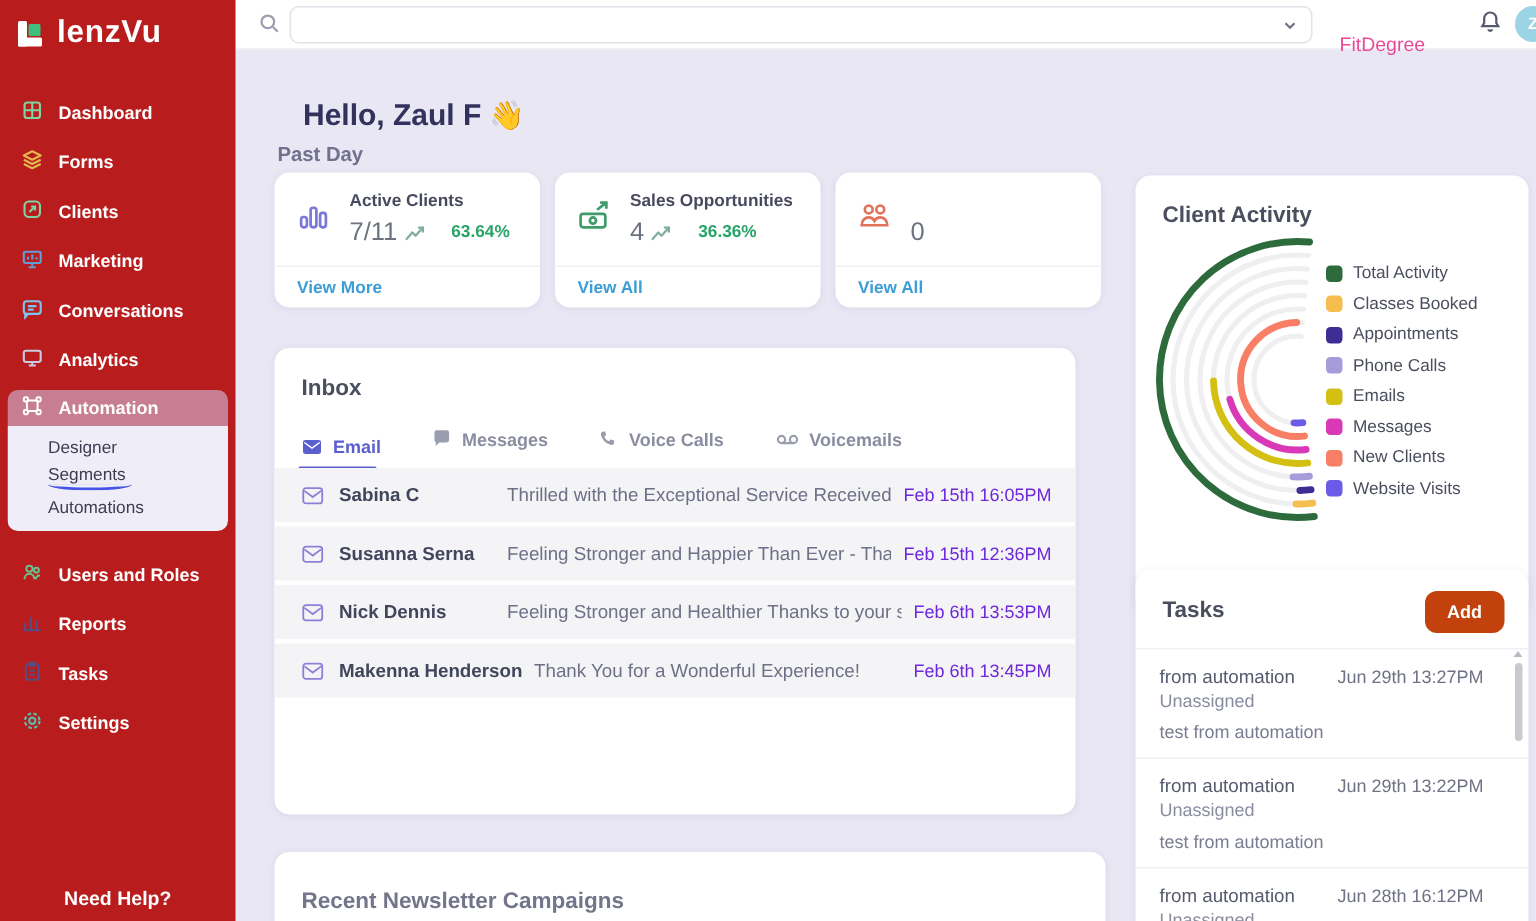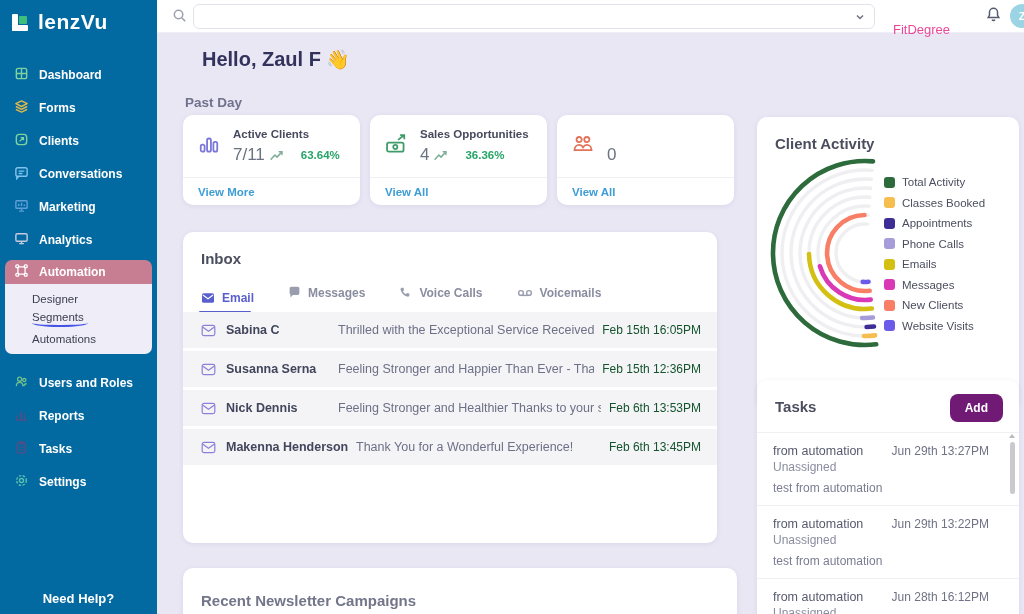--- a/index.html
+++ b/index.html
@@ -1,20 +1,20 @@
 <!DOCTYPE html>
 <html><head>
 <meta charset="utf-8">
 <style>
   * { margin:0; padding:0; box-sizing:border-box; }
   html,body { width:1024px; height:614px; overflow:hidden; }
   body { font-family:"Liberation Sans", sans-serif; background:#E9E7F4; position:relative; color:#3f4254; }
 
   
-  .sidebar { position:absolute; left:0; top:0; width:157px; height:614px; background:#0369a1; z-index:5; }
+  .sidebar { position:absolute; left:0; top:0; width:157px; height:614px; background:#b91c1c; z-index:5; }
   .logo { display:flex; align-items:center; gap:6px; padding:10px 0 0 12px; }
   .logo-mark { position:relative; width:20px; height:20px; }
   .logo-mark .l-shape { position:absolute; left:0; bottom:1px; width:6px; height:17px; background:#fff; border-radius:1px; }
   .logo-mark .l-foot { position:absolute; left:0; bottom:1px; width:16px; height:6px; background:#fff; border-radius:1px; }
   .logo-mark .l-green { position:absolute; left:7px; bottom:8px; width:8px; height:8px; background:#3DBE7B; border-radius:1px; }
   .logo-text { color:#fff; font-size:21px; font-weight:bold; letter-spacing:.5px; }
   .nav { padding-top:24px; }
   .nav-item { display:flex; align-items:center; gap:10px; height:33px; padding-left:14px; color:#fff; font-size:12px; font-weight:bold; cursor:pointer; }
   .nav-item svg { flex:0 0 auto; }
   .auto-block { margin:4px 5px 0 5px; border-radius:7px; overflow:hidden; }
@@ -36,21 +36,21 @@
   .search-icon { position:absolute; left:15px; top:8px; color:#9CA0B0; }
   .search-box { position:absolute; left:36px; top:4px; width:682px; height:25px; border:1px solid #E2E2EA; border-radius:6px; background:#fff; display:flex; align-items:center; }
   .search-input { border:none; outline:none; flex:1; height:100%; padding:0 8px; font-size:12px; font-family:"Liberation Sans",sans-serif; background:transparent; }
   .search-chevron { color:#6F7285; padding-right:8px; display:flex; cursor:pointer; }
   .company { position:absolute; left:736px; top:22px; font-size:13px; color:#ec4899; cursor:pointer; }
   .bell { position:absolute; left:828px; top:6px; color:#565A6E; cursor:pointer; }
   .avatar { position:absolute; left:853px; top:4px; width:24px; height:24px; border-radius:50%; background:#9BD4E4; color:#fff; font-size:11px; font-weight:bold; display:flex; align-items:center; justify-content:center; cursor:pointer; }
 
   
   .main { position:absolute; left:157px; top:33px; width:867px; height:581px; }
-  .greeting { position:absolute; left:45px; top:15px; font-size:20px; font-weight:bold; color:#32325D; }
+  .greeting { position:absolute; left:45px; top:32px; font-size:20px; font-weight:bold; color:#32325D; }
   .greeting .emoji { font-size:19px; }
   .section-label { position:absolute; left:28px; top:62px; font-size:13.5px; font-weight:bold; color:#71718E; }
 
   .card { background:#fff; border-radius:10px; box-shadow:0 1px 5px rgba(90,90,140,.10); position:absolute; }
 
   
   .stat-card { width:177px; height:90px; top:82px; }
   .stat-icon { position:absolute; left:15px; top:18px; }
   .stat-title { position:absolute; left:50px; top:13px; font-size:11.5px; font-weight:bold; color:#474A5E; }
   .stat-valrow { position:absolute; left:50px; top:30px; display:flex; align-items:center; gap:5px; }
@@ -74,25 +74,25 @@
   .tab { display:flex; align-items:center; gap:7px; font-size:12px; color:#8A8DA0; font-weight:bold; cursor:pointer; padding-bottom:8px; position:relative; }
   .tab.active { color:#5A5FCE;margin-top:11px; }
   .tab.active::after { content:""; position:absolute; left:-2px; bottom:0; width:52px; height:2.5px; background:#5A5FCE; border-radius:2px; }
   .tab svg { color:#9A9DAE; }
   .tab.active svg { color:#5A5FCE; }
   .mail-rows { position:absolute; left:0; top:80px; width:100%; }
   .mail-row { display:flex; align-items:center; height:36px; margin-bottom:3px; background:#F4F4F7; padding:0 16px 0 18px; cursor:pointer; }
   .mail-env { color:#8B80D8; display:flex; margin-right:10px; }
   .mail-sender { width:112px; font-size:12.5px; color:#42465C; font-weight:bold; flex:0 0 auto; }
   .mail-subject { flex:1; font-size:12.5px; color:#6D7086; white-space:nowrap; overflow:hidden; }
-  .mail-time { font-size:12px; color:#14532d; flex:0 0 auto; margin-left:8px; }
+  .mail-time { font-size:12px; color:#6d28d9; flex:0 0 auto; margin-left:8px; }
 
   
   .tasks-card { left:600px; top:347px; width:262px; height:280px; }
-  .add-btn { position:absolute; right:16px; top:14px; background:#701a75; color:#fff; border:none; border-radius:8px; font-size:12px; font-weight:bold; padding:7px 15px; cursor:pointer; font-family:"Liberation Sans",sans-serif; }
+  .add-btn { position:absolute; right:16px; top:14px; background:#c2410c; color:#fff; border:none; border-radius:8px; font-size:12px; font-weight:bold; padding:7px 15px; cursor:pointer; font-family:"Liberation Sans",sans-serif; }
   .task-list { position:absolute; left:0; top:52px; width:100%; border-top:1px solid #EEF0F4; }
   .task-item { padding:11px 30px 10px 16px; border-bottom:1px solid #EEF0F4; cursor:pointer; }
   .task-line1 { display:flex; justify-content:space-between; }
   .task-title { font-size:12.5px; color:#565A6E; }
   .task-time { font-size:12px; color:#6F7285; }
   .task-assignee { font-size:12px; color:#8A8DA0; margin-top:2px; }
   .task-note { font-size:12px; color:#7A7D92; margin-top:7px; min-height:5px; }
   .scroll-thumb { position:absolute; right:4px; top:62px; width:5px; height:52px; background:#C9C9CF; border-radius:3px; cursor:pointer; }
   .scroll-arrow { position:absolute; right:4px; top:54px; width:0; height:0; border-left:3px solid transparent; border-right:3px solid transparent; border-bottom:4px solid #B9B9C2; }
 
@@ -129,32 +129,32 @@
       <span>Forms</span>
     </div>
     <div class="nav-item">
       <span class="ic-clients"><svg width="15" height="15" viewBox="0 0 16 16" fill="none" stroke="currentColor" stroke-width="1.5">
             <rect x="2.5" y="2.5" width="11" height="11" rx="3"></rect>
             <path d="M6 10l4-4M7.2 6H10v2.8"></path>
           </svg></span>
       <span>Clients</span>
     </div>
     <div class="nav-item">
+      <span class="ic-mkt"><svg width="15" height="15" viewBox="0 0 16 16" fill="none" stroke="currentColor" stroke-width="1.5">
+            <rect x="2" y="3" width="12" height="8" rx="1"></rect>
+            <path d="M5 8.5V6.5M8 8.5V5M11 8.5V7M8 11v2M5.5 14h5"></path>
+          </svg></span>
+      <span>Marketing</span>
+    </div>
+    <div class="nav-item">
       <span class="ic-conv"><svg width="15" height="15" viewBox="0 0 16 16" fill="none" stroke="currentColor" stroke-width="1.5">
             <rect x="2" y="3" width="12" height="9" rx="2"></rect>
             <path d="M5 6.5h6M5 9h4M5 12l-2 2.5V12"></path>
           </svg></span>
       <span>Conversations</span>
-    </div>
-    <div class="nav-item">
-      <span class="ic-mkt"><svg width="15" height="15" viewBox="0 0 16 16" fill="none" stroke="currentColor" stroke-width="1.5">
-            <rect x="2" y="3" width="12" height="8" rx="1"></rect>
-            <path d="M5 8.5V6.5M8 8.5V5M11 8.5V7M8 11v2M5.5 14h5"></path>
-          </svg></span>
-      <span>Marketing</span>
     </div>
     <div class="nav-item">
       <span class="ic-ana"><svg width="15" height="15" viewBox="0 0 16 16" fill="none" stroke="currentColor" stroke-width="1.5">
             <rect x="2" y="3" width="12" height="8" rx="1.5"></rect>
             <path d="M8 11v2.5M5.5 13.5h5"></path>
           </svg></span>
       <span>Analytics</span>
     </div>
 
     <div class="auto-block">

